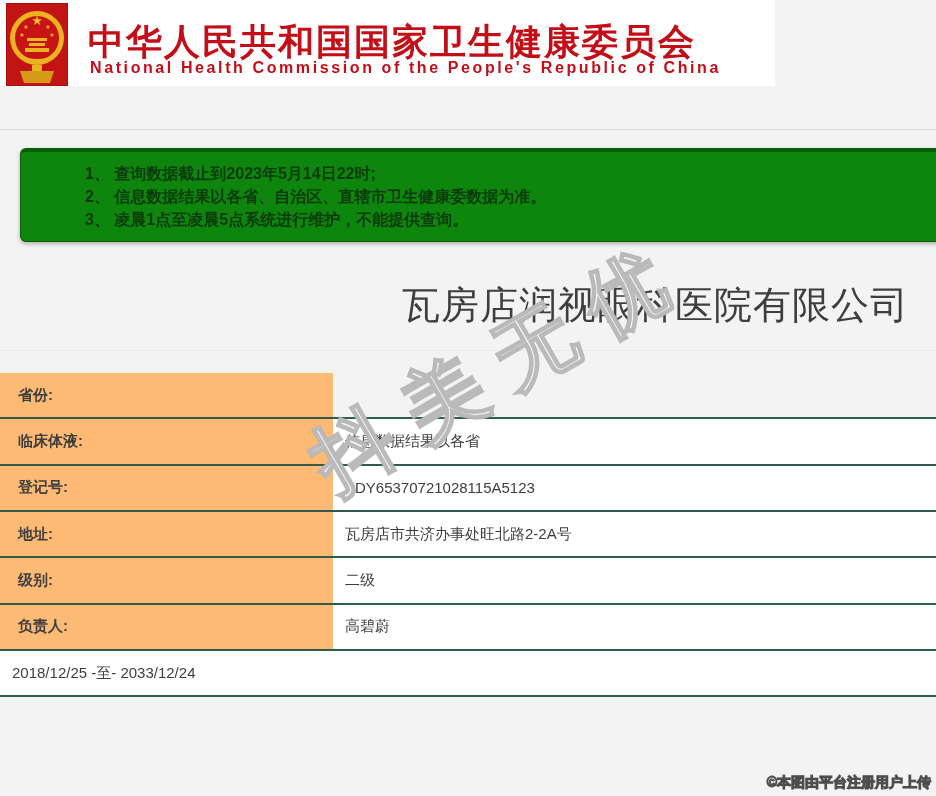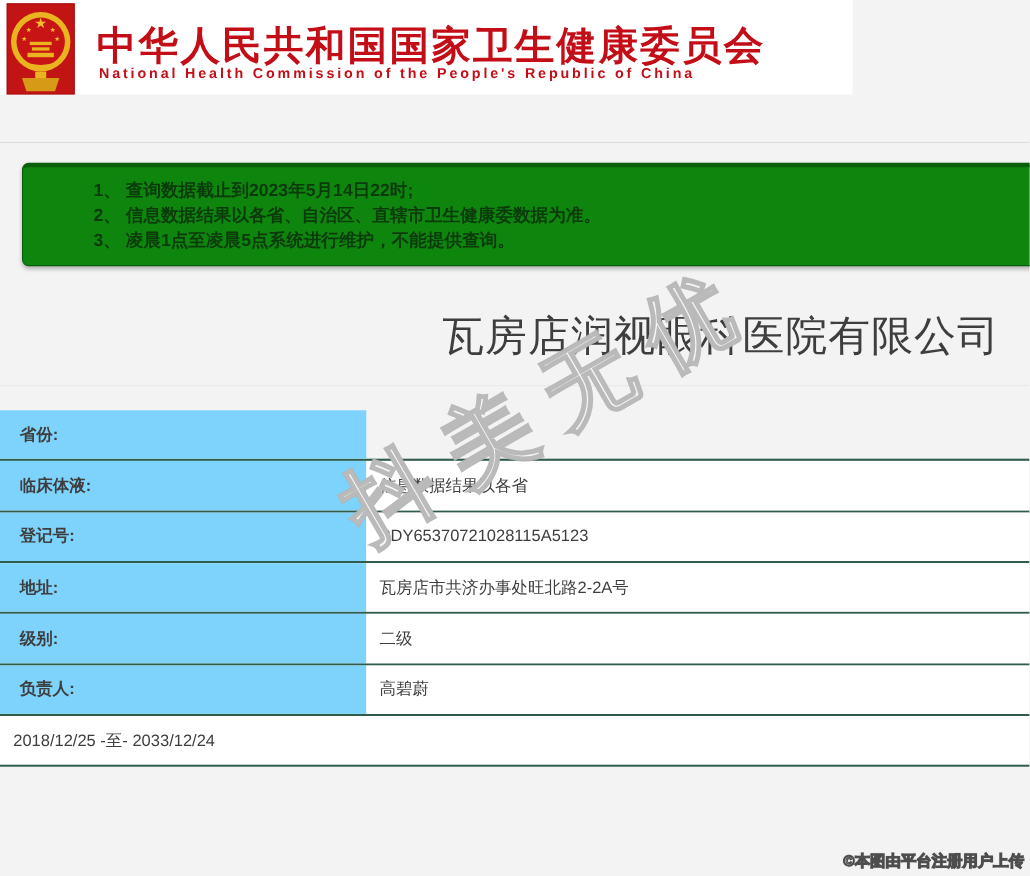--- a/index.html
+++ b/index.html
@@ -17,21 +17,21 @@
     font-family:"Liberation Sans","DejaVu Sans",sans-serif;
   }
   
   .header{position:absolute;top:0;left:0;width:775px;height:86px;background:#ffffff;}
   .emblem{position:absolute;left:6px;top:3px;width:62px;height:83px;}
   .title-cn{
     position:absolute;left:88px;top:18px;font-size:36px;font-weight:bold;
     color:var(--brand-red);letter-spacing:2px;white-space:nowrap;
   }
   .title-en{
-    position:absolute;left:90px;top:59px;font-size:13px;font-weight:bold;
+    position:absolute;left:90px;top:59px;font-size:16px;font-weight:bold;
     color:var(--brand-red);letter-spacing:2.6px;white-space:nowrap;
   }
   .hr1{position:absolute;top:129px;left:0;width:936px;height:1px;background:#dcdcdc;}
   
   .notice{
     position:absolute;left:20px;top:148px;width:924px;height:94px;
     background:var(--notice-green-bg);
     border:1px solid var(--notice-green-dark);
     border-top:4px solid var(--notice-green-dark);
     border-radius:6px;
@@ -50,21 +50,21 @@
   .hr2{position:absolute;top:350px;left:0;width:936px;height:1px;background:#e9e9e9;}
   
   .info-table{position:absolute;top:373px;left:0;width:936px;}
   .row{
     display:flex;height:46.33px;
     border-bottom:2px solid var(--row-line-teal);
     box-shadow:inset 0 3px 0 #e9f5ef;
   }
   .row:first-child{box-shadow:none;}
   .cell-label{
-    width:333px;background:#7dd3fc;display:flex;align-items:center;
+    width:333px;background:#fdba74;display:flex;align-items:center;
     padding-left:18px;font-size:15px;font-weight:bold;color:var(--text-dark);
     white-space:nowrap;
   }
   .cell-value{
     flex:1;background:#ffffff;display:flex;align-items:center;
     padding-left:12px;font-size:15px;color:var(--text-dark);white-space:nowrap;
   }
   
   .wm-diagonal{
     position:absolute;left:300px;top:436px;line-height:1;

